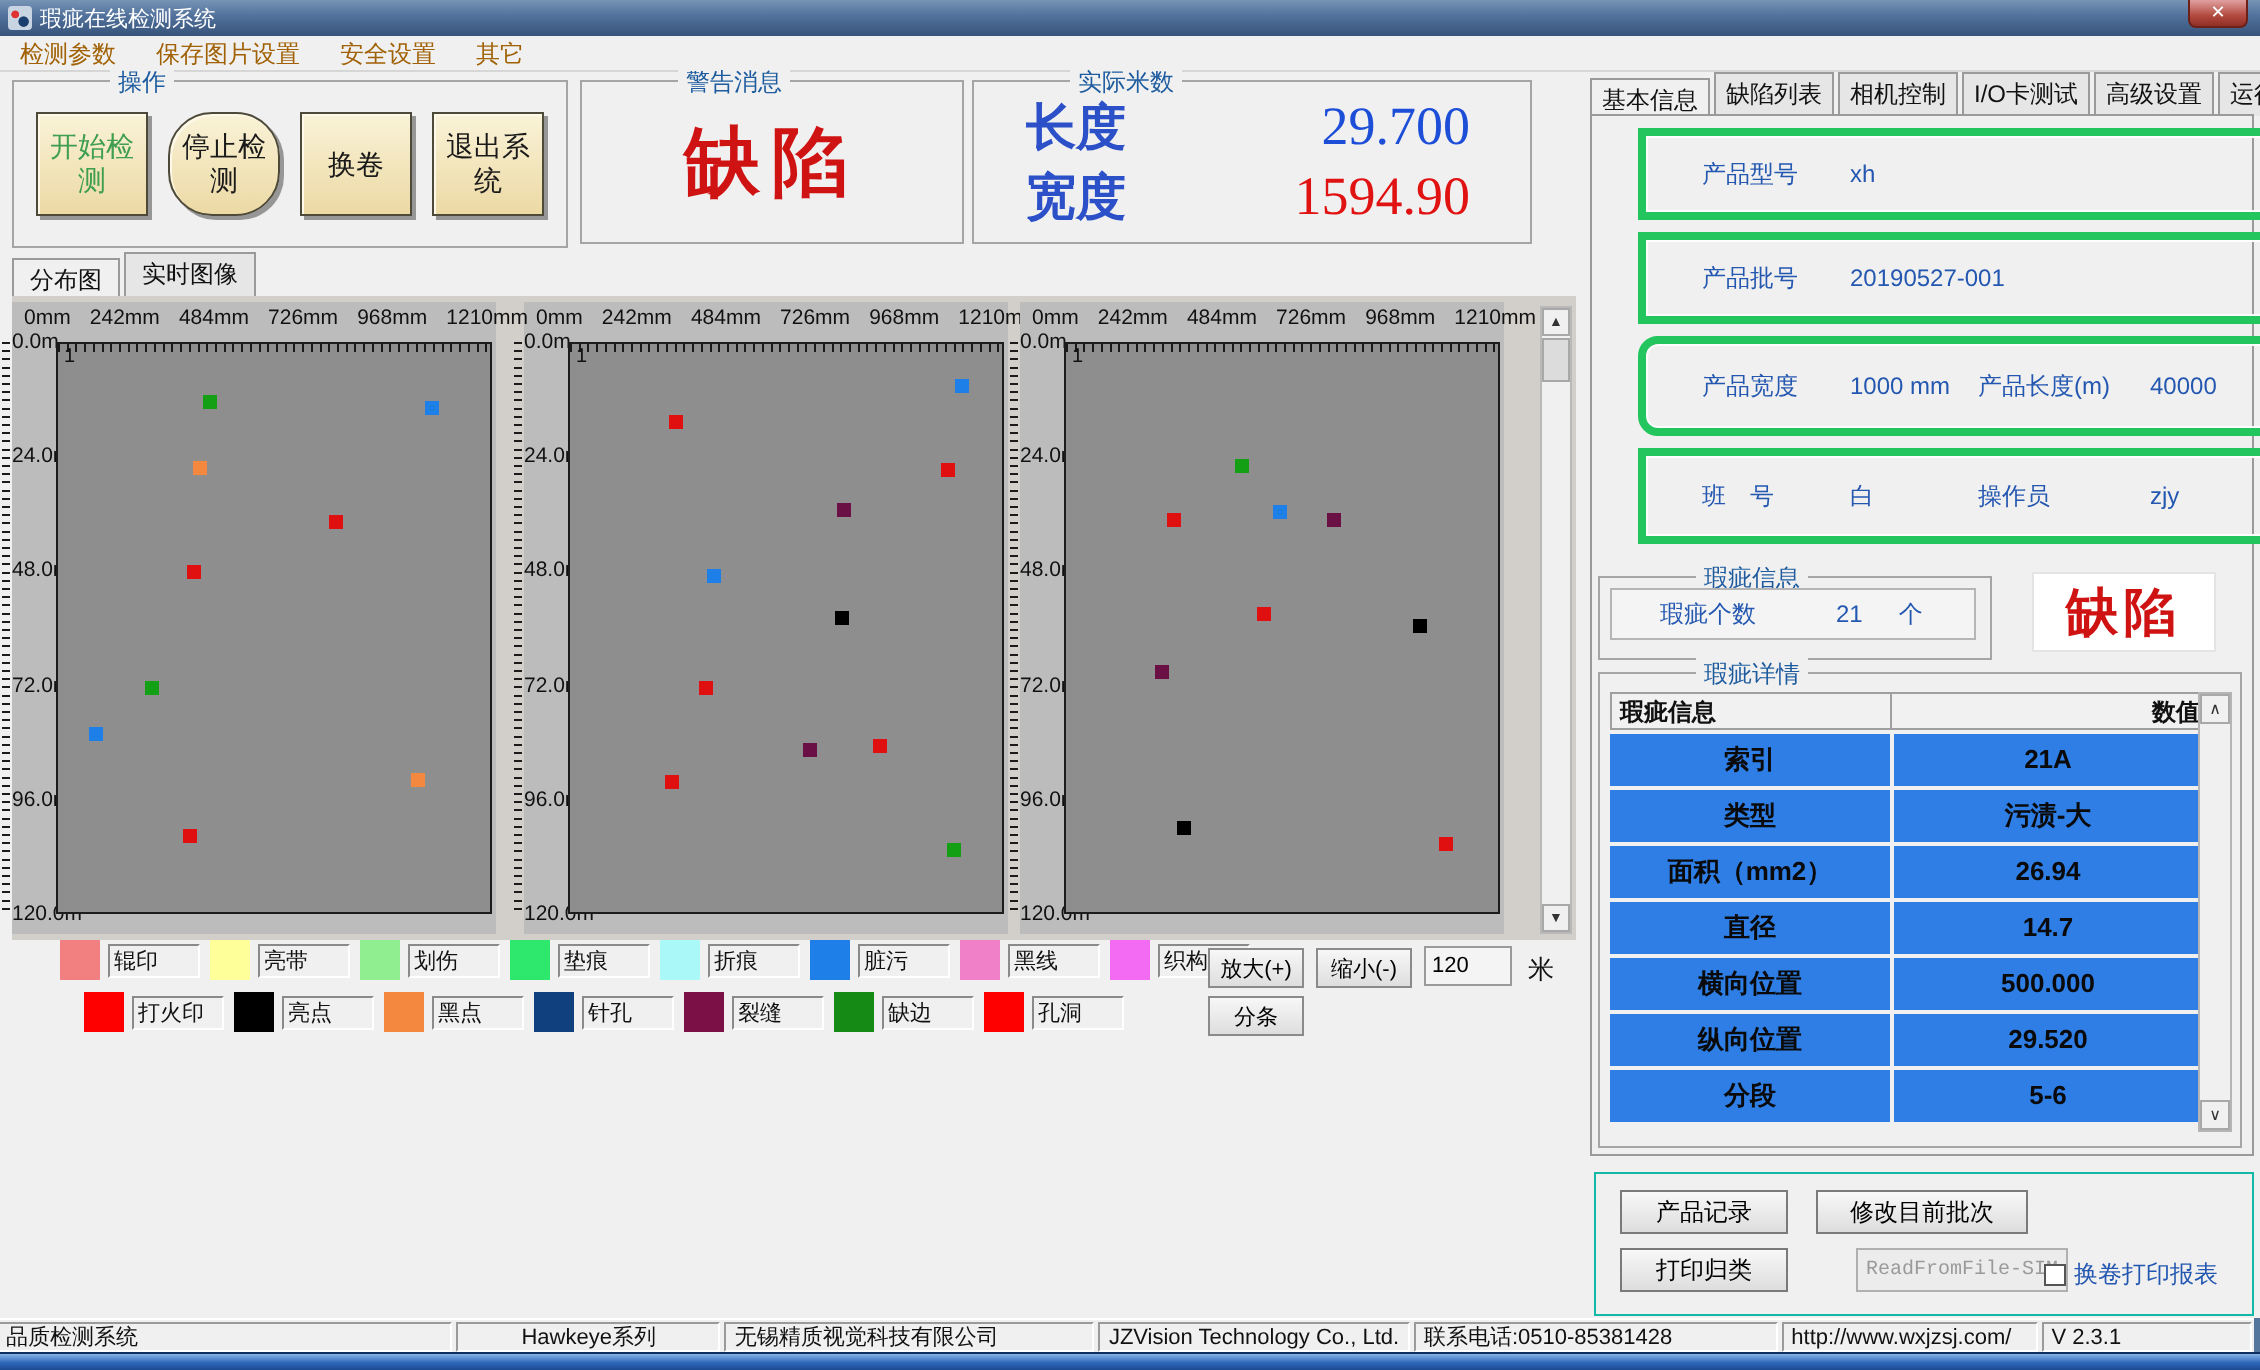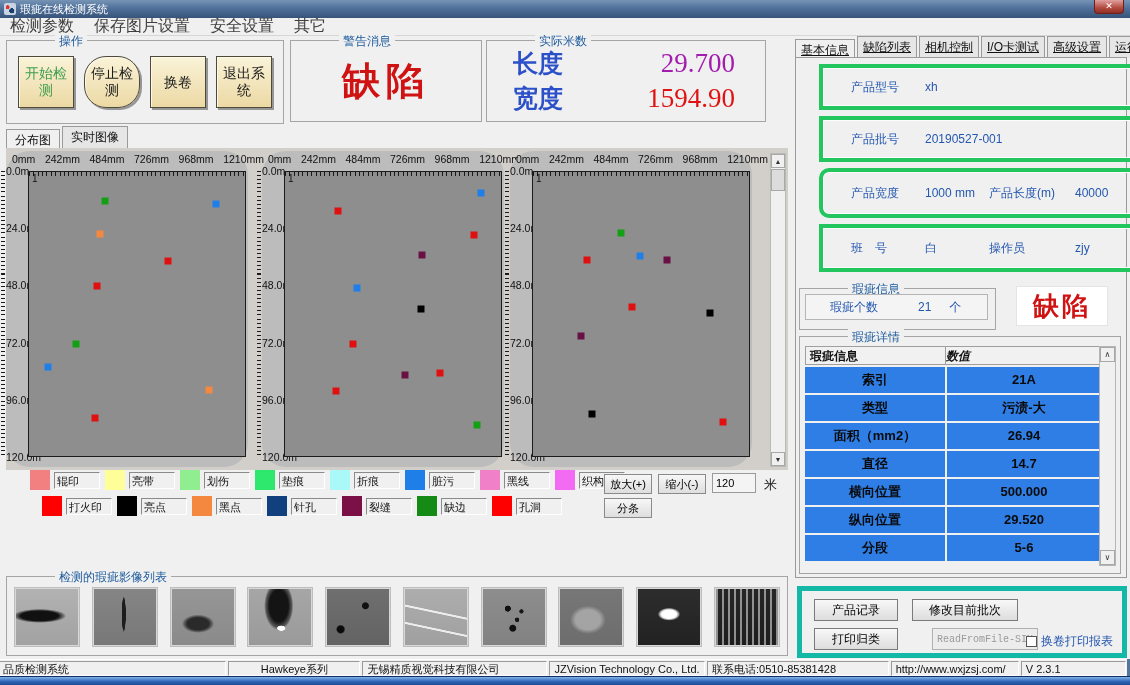--- a/index.html
+++ b/index.html
@@ -16,21 +16,21 @@
     background:radial-gradient(circle 3px at 30% 35%, #d33 0 60%, transparent 70%),
                radial-gradient(circle 4px at 65% 65%, #1a3e6e 0 60%, transparent 70%), #c8d4e2; }
   .closebtn { position:absolute; right:6px; top:0; width:30px; height:14px;
     background:linear-gradient(#e0a0a0,#b34a3f 60%,#8f2f26); border:1px solid #6e2018;
     border-top:none; border-radius:0 0 4px 4px; color:#fff; font-size:9px;
     text-align:center; line-height:13px; }
 
   
   .menubar { position:absolute; left:-3px; top:18px; width:1130px; height:18px;
     background:#f0f0f0; border-bottom:1px solid #d6d6d6; display:flex; align-items:center; }
-  .menu-item { font-size:16px; color:#404040; padding:0 10px; height:18px; line-height:18px;font-family:Liberation Mono, monospace; }
+  .menu-item { font-size:12px; color:#a16207; padding:0 10px; height:18px; line-height:18px; }
 
   .workspace { position:absolute; left:-3px; top:36px; width:1130px; height:623px; background:#f0f0f0; }
 
   .group { position:absolute; border:1px solid #a5a5a5; }
   .glabel { position:absolute; top:-8px; left:8px; background:#f0f0f0; padding:0 4px;
     font-size:12px; color:#1d5b9e; white-space:nowrap;margin-left:40px; }
 
   
   .op-group { left:6px; top:4px; width:278px; height:84px; }
   .op-inner { display:flex; justify-content:space-around; align-items:center; height:100%; padding:0 6px; }
@@ -51,21 +51,21 @@
   .meter-value { font-size:27px; font-family:"Liberation Serif",serif; }
 
   
   .vtabs { position:absolute; left:6px; top:92px; height:20px; display:flex; align-items:flex-end; }
   .tab { font-size:12px; padding:2px 8px 2px; border:1px solid #9a9a9a; border-bottom:none;
     background:#e6e6e6; color:#111; margin-right:2px; }
   .tab.active { background:#f0f0f0; height:20px; font-weight:normal; position:relative; top:1px; }
 
   
   .plots { position:absolute; left:6px; top:112px; width:782px; height:322px; background:#d2cfca; }
-  .plot-panel { position:absolute; top:3px; width:242px; height:316px; background:#bcbcbc;border-radius:24px; }
+  .plot-panel { position:absolute; top:3px; width:242px; height:316px; background:#bcbcbc; }
   .plot-panel:nth-of-type(1){ left:8px; } .plot-panel:nth-of-type(2){ left:256px; } .plot-panel:nth-of-type(3){ left:504px; }
   .xlabels { position:absolute; left:6px; top:2px; width:252px; height:14px; display:flex;
     justify-content:space-between; font-size:10.5px; color:#111; white-space:nowrap; }
   .ylab { position:absolute; left:0; width:21px; text-align:right; font-size:10.5px; color:#111;
     transform:translateY(-50%); white-space:nowrap; }
   .plot-rect { position:absolute; left:22px; top:20px; width:218px; height:286px;
     background:#8e8e8e; border:1px solid #1c1c1c; }
   .tick-top { position:absolute; left:0; right:0; top:0; height:4px;
     background:repeating-linear-gradient(90deg,#1a1a1a 0 1px,transparent 1px 4.36px); }
   .tick-left { position:absolute; left:-5px; top:20px; width:4px; height:286px;
@@ -109,47 +109,47 @@
   .thumb:nth-child(4){background:radial-gradient(ellipse 10% 7% at 52% 70%,#fff 0 60%,transparent 72%),radial-gradient(ellipse 28% 52% at 48% 30%,#141414 0 55%,rgba(0,0,0,.45) 75%,transparent 84%),linear-gradient(#a6a6a6,#9a9a9a);}
   .thumb:nth-child(5){background:radial-gradient(circle 5px at 62% 30%,#111 0 60%,transparent 78%),radial-gradient(circle 6px at 22% 72%,#0a0a0a 0 55%,transparent 78%),linear-gradient(#6f6f6f,#636363);}
   .thumb:nth-child(6){background:linear-gradient(12deg,transparent 30%,rgba(255,255,255,.8) 31% 33%,transparent 34% 55%,rgba(255,255,255,.8) 56% 58%,transparent 59%),linear-gradient(#adadad,#a0a0a0);}
   .thumb:nth-child(7){background:radial-gradient(circle 4px at 40% 35%,#111 0 70%,transparent 82%),radial-gradient(circle 3px at 55% 55%,#161616 0 70%,transparent 82%),radial-gradient(circle 5px at 48% 70%,#101010 0 60%,transparent 78%),radial-gradient(circle 3px at 62% 40%,#181818 0 60%,transparent 82%),linear-gradient(#8d8d8d,#828282);}
   .thumb:nth-child(8){background:radial-gradient(ellipse 40% 35% at 45% 55%,rgba(205,205,205,.55) 0 50%,transparent 72%),linear-gradient(#777,#6d6d6d);}
   .thumb:nth-child(9){background:radial-gradient(ellipse 22% 14% at 50% 45%,#fff 0 55%,#999 70%,transparent 82%),linear-gradient(#2d2d2d,#222);}
   .thumb:nth-child(10){background:repeating-linear-gradient(90deg,rgba(255,255,255,.5) 0 2px,transparent 2px 6px),linear-gradient(#262626,#1d1d1d);}
 
   
   .rtabs { position:absolute; left:795px; top:2px; height:20px; display:flex; align-items:flex-end; }
-  .rtabs .tab { padding:2px 5px; white-space:nowrap; font-size:12px;text-decoration:underline; }
+  .rtabs .tab { padding:2px 5px; white-space:nowrap; font-size:12px; }
   .tab-page { position:absolute; left:795px; top:21px; width:332px; height:521px;
     border:1px solid #9a9a9a; background:#f0f0f0; }
   .info-box { position:absolute; left:23px; width:338px; border:4px solid #22c55e;
     box-shadow:inset 0 0 0 1px #fdfdfd; display:flex; align-items:center; padding-left:28px; }
   .fl { color:#2457b0; font-size:12px; width:74px; white-space:nowrap; }
   .fv { color:#2457b0; font-size:12px; width:64px; white-space:nowrap; }
   .fl2 { color:#2457b0; font-size:12px; width:86px; white-space:nowrap; }
 
   .flawsum-group { left:798px; top:252px; width:197px; height:42px; }
   .flawsum-inner { position:absolute; left:5px; top:5px; width:183px; height:26px;
     border:1px solid #b5b5b5; background:#f4f4f4; display:flex; align-items:center; font-size:12px; color:#2457b0; }
   .alert-box { position:absolute; left:1015px; top:250px; width:92px; height:40px; background:#fff;
     display:flex; align-items:center; justify-content:center; color:#cf1313; font-size:26px;
     font-weight:bold; font-family:"Liberation Serif",serif; letter-spacing:3px; border:1px solid #e4e4e4; }
   .tbl { position:absolute; left:5px; top:9px; width:296px; }
   .tbl-head { display:grid; grid-template-columns:140px 1fr; height:19px; background:#f1f1f1;
     border:1px solid #9f9f9f; font-size:12px; font-weight:bold; color:#111; }
   .tbl-head span { line-height:18px; } .tbl-head span:first-child { padding-left:4px; border-right:1px solid #9f9f9f; }
-  .tbl-head span:last-child { text-align:left;font-style:italic; }
+  .tbl-head span:last-child { text-align:right; }
   .tbl-row { display:grid; grid-template-columns:140px 1fr; gap:2px; margin-top:2px; }
   .tbl-row span { background:#2e7ee5; color:#0a0a0a; font-size:13px; font-weight:bold;
     height:26px; line-height:26px; text-align:center; }
   .tscroll { position:absolute; right:4px; top:9px; width:17px; height:220px; background:#f0f0f0; border:1px solid #b5b5b5; }
   .tscroll .sarrow { width:15px; height:15px; font-size:8px; line-height:14px; }
 
-  .actions-group { position:absolute; left:797px; top:550px; width:330px; height:72px; border:5px solid #14b8a6;text-decoration:underline; }
+  .actions-group { position:absolute; left:797px; top:550px; width:330px; height:72px; border:1px solid #14b8a6;text-decoration:underline; }
   .act-btn { position:absolute; height:22px; font-size:12px; background:linear-gradient(#f8f8f8,#dddddd);
     border:1px solid #7a7a7a; font-family:"Liberation Sans",sans-serif; }
   .act-btn.disabled { color:#9a9a9a; background:#ececec; border:1px solid #b0b0b0;
     font-size:10px; font-family:"Liberation Mono",monospace; overflow:hidden; white-space:nowrap; }
   .chk { position:absolute; left:224px; top:42px; display:flex; align-items:center; }
   .chk-box { width:11px; height:11px; border:1px solid #555; background:#fff; margin-right:4px; }
   .chk-label { font-size:12px; color:#2457b0; white-space:nowrap; }
 
   
   .statusbar { position:absolute; left:-3px; top:623px; width:1130px; height:17px; background:#f0f0f0;
@@ -192,21 +192,21 @@
     <div class="group warn-group">
       <span class="glabel">警告消息</span>
       <div class="warn-text">缺陷</div>
     </div>
 
     <div class="group meters-group">
       <span class="glabel">实际米数</span>
       <div class="meter-rows" id="meter-rows">
           <div class="meter-row">
             <span class="meter-name">长度</span>
-            <span class="meter-value" style="color: #a21caf;">29.700</span>
+            <span class="meter-value" style="color: #1d4ed8;">29.700</span>
           </div>
           <div class="meter-row">
             <span class="meter-name">宽度</span>
             <span class="meter-value" style="color: rgb(224, 18, 18);">1594.90</span>
           </div>
         </div>
     </div>
 
     <div class="vtabs" id="view-tabs">
         <div class="tab active">分布图</div>
@@ -377,35 +377,20 @@
           <span class="lg-lb">孔洞</span>
         </div>
       </div>
 
     <button class="zbtn zoom-in">放大(+)</button>
     <button class="zbtn zoom-out">缩小(-)</button>
     <input class="zinput" value="120" style="">
     <span class="zunit">米</span>
     <button class="zbtn split">分条</button>
 
-    <div class="group thumb-group">
-      <span class="glabel">检测的瑕疵影像列表</span>
-      <div class="thumb-strip" id="thumb-strip">
-          <div class="thumb"></div>
-          <div class="thumb"></div>
-          <div class="thumb"></div>
-          <div class="thumb"></div>
-          <div class="thumb"></div>
-          <div class="thumb"></div>
-          <div class="thumb"></div>
-          <div class="thumb"></div>
-          <div class="thumb"></div>
-          <div class="thumb"></div>
-        </div>
-    </div>
 
     <div class="rtabs" id="right-tabs">
         <div class="tab active">基本信息</div>
         <div class="tab">缺陷列表</div>
         <div class="tab">相机控制</div>
         <div class="tab">I/O卡测试</div>
         <div class="tab">高级设置</div>
         <div class="tab">运行状态信息</div>
       </div>
 

